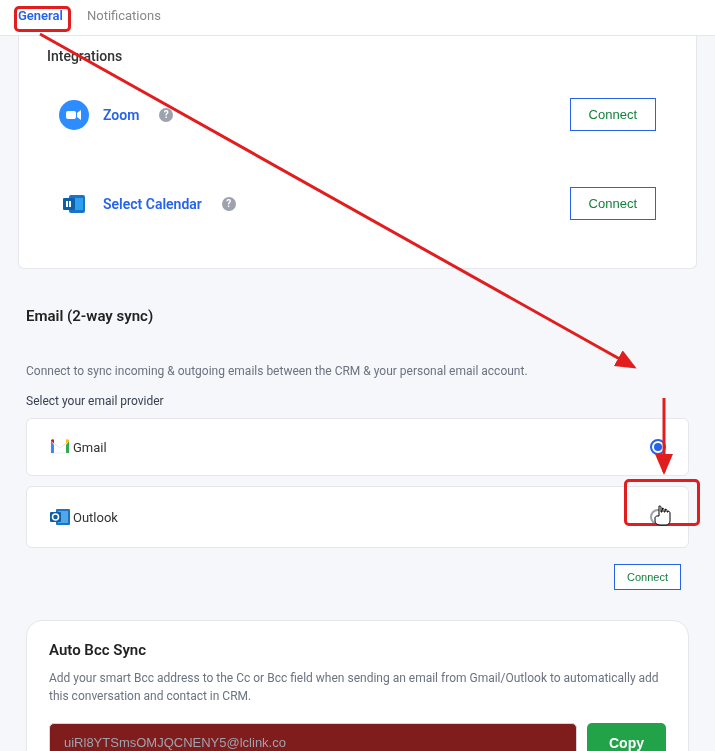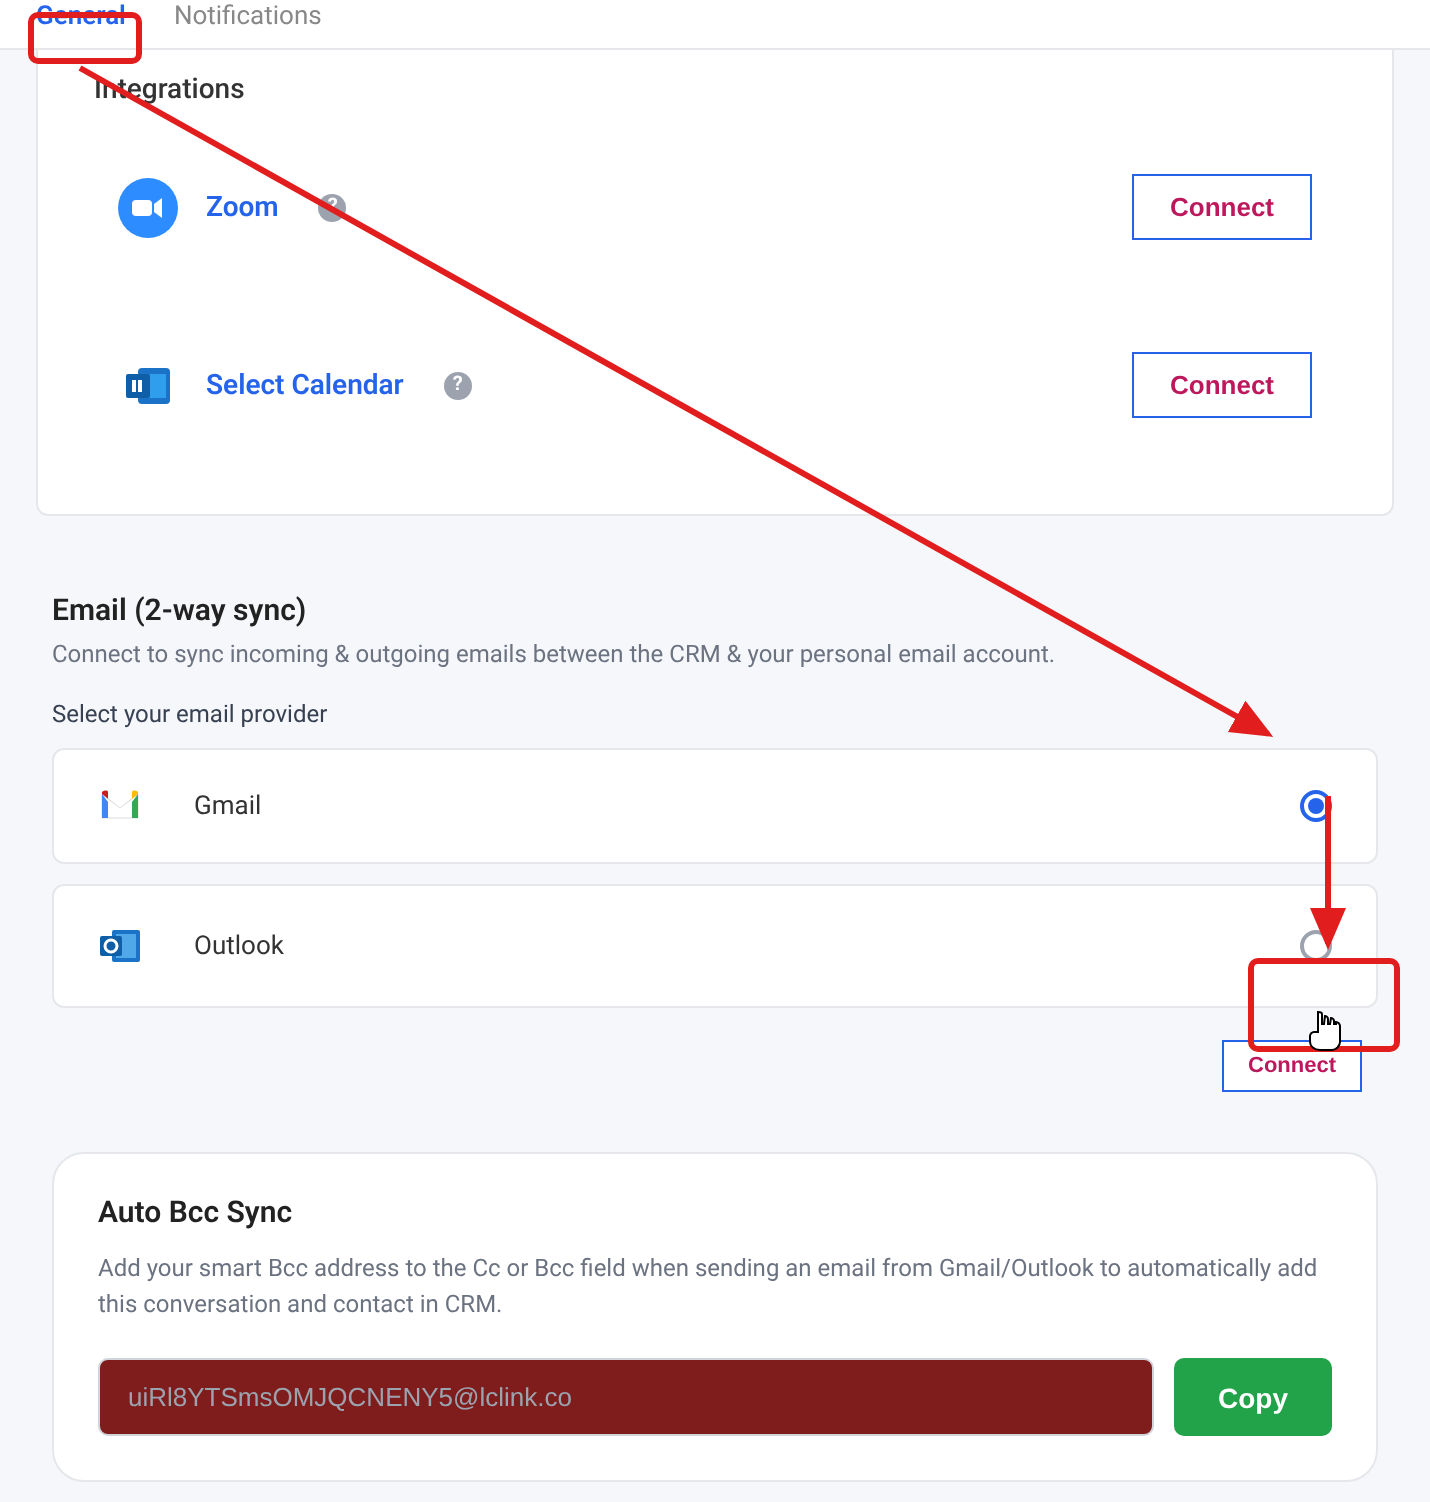--- a/index.html
+++ b/index.html
@@ -10,22 +10,22 @@
     height: 751px;
     overflow: hidden;
     position: relative;
   }
   .tabs {
     display: flex;
     background: #fff;
     border-bottom: 1px solid #e5e7eb;
     padding: 0 18px;
     gap: 24px;
-    height: 25px;
-    align-items: flex-end;
+    height: 36px;
+    align-items: flex-start;
   }
   .tab {
     font-size: 13px;
     color: #888;
     cursor: pointer;
     padding: 8px 0;
   }
   .tab.active {
     color: #2563eb;
     font-weight: 600;
@@ -83,66 +83,67 @@
     display: inline-flex;
     align-items: center; justify-content: center;
     color: #fff;
     font-size: 10px;
     font-weight: bold;
     margin-left: 6px;
   }
   .btn-connect {
     background: #fff;
     border: 1px solid #2563eb;
-    color: #be185d;
+    color: #15803d;
     border-radius: 0;
     font-size: 13px;
     padding: 8px 18px;
     cursor: pointer;
-    font-weight: 700;
+    font-weight: 400;
   }
   .btn-connect.small {
     font-size: 11px;
     padding: 6px 12px;
   }
   .email-section {
     padding: 20px 0 0 0;
     margin: 0 18px;
   }
   .email-heading {
     font-size: 15px;
     font-weight: 600;
     color: #222;
     padding: 0 8px 6px 8px;
   }
   .email-desc {
     font-size: 12px;
     color: #6b7280;
     padding: 0 8px 16px 8px;
+    margin-top: 33px;
   }
   .provider-label {
     font-size: 12px;
     color: #374151;
     padding: 0 8px 10px 8px;
   }
   .provider-row {
     background: #fff;
     border: 1px solid #e5e7eb;
     border-radius: 6px;
     margin: 0 8px 10px 8px;
     display: flex;
     align-items: center;
     justify-content: space-between;
     padding: 20px 22px;
     cursor: pointer;
   }
   .provider-left {
     display: flex;
     align-items: center;
-    gap: 26px;
+    gap: 2px;
   }
   .provider-name {
     font-size: 13px;
     color: #333;
   }
   .radio-outer {
     width: 16px; height: 16px;
     border: 2px solid #9ca3af;
     border-radius: 50%;
     display: flex; align-items: center; justify-content: center;

